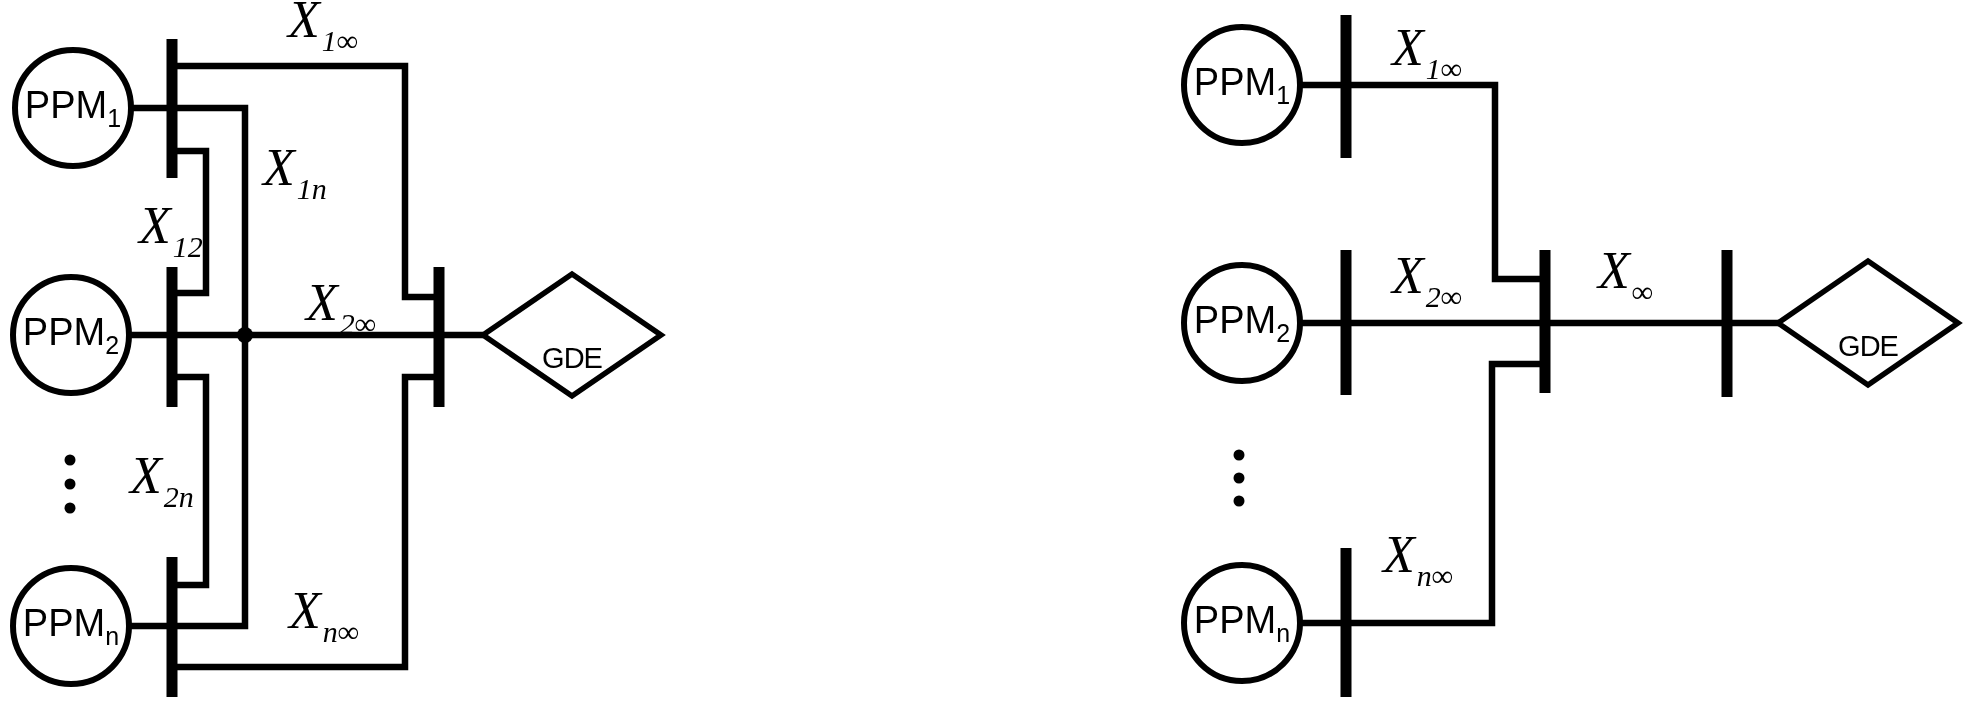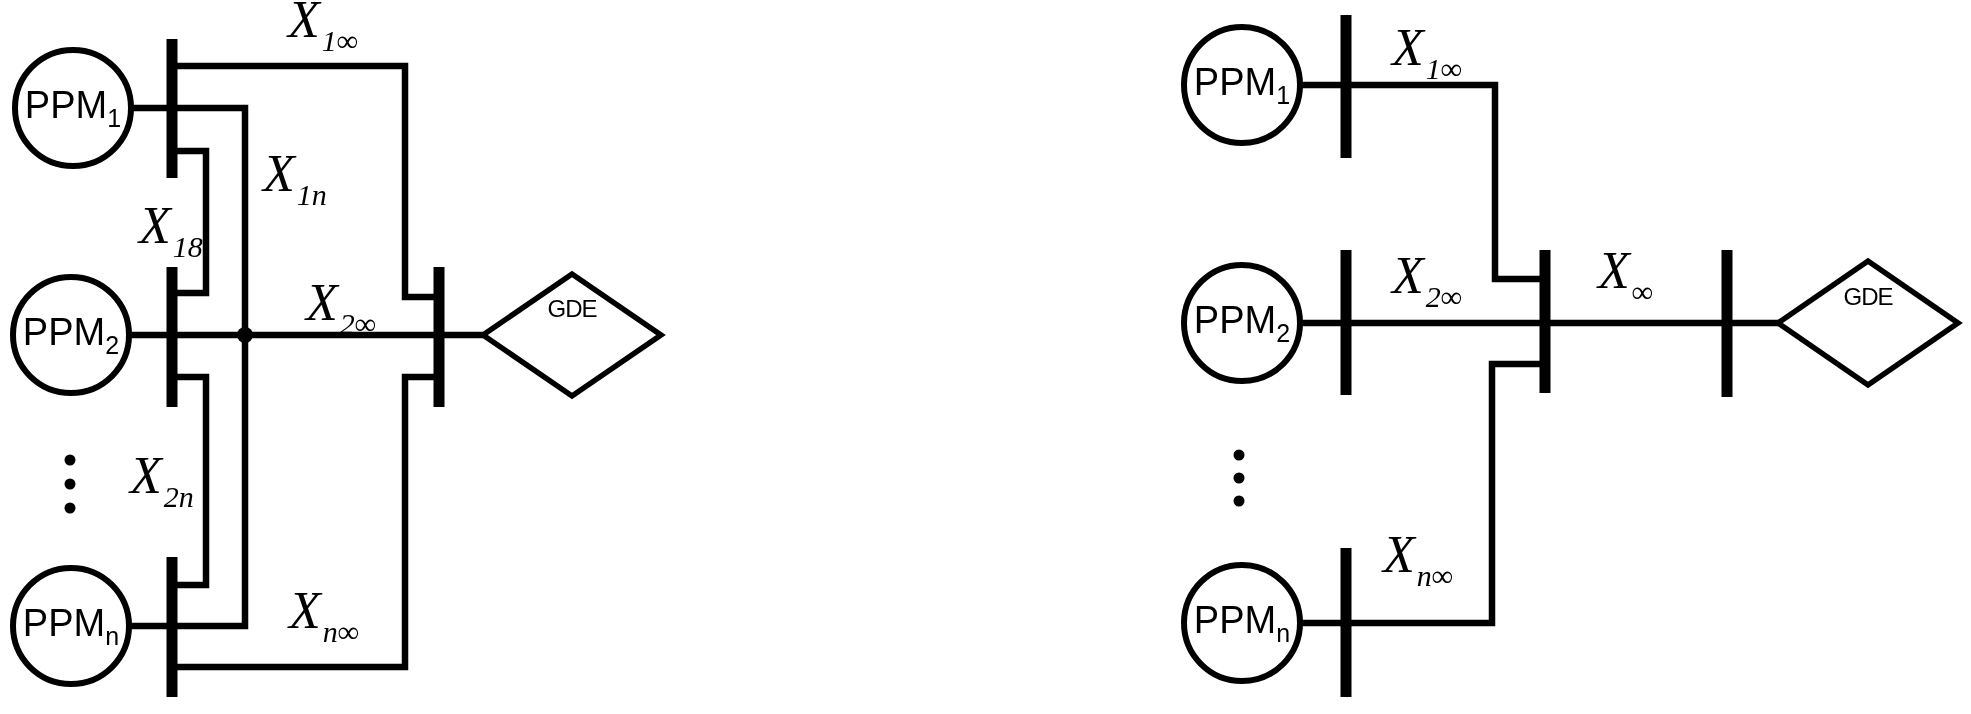--- a/index.html
+++ b/index.html
@@ -22,22 +22,22 @@
     font-size: 38px;
     font-family: "Liberation Sans", sans-serif;
     white-space: nowrap;
   }
   .gen-label .gsub { font-size: 25px; vertical-align: -9px; }
 
   
   .gde-label {
     position: absolute;
     width: 160px; height: 80px;
-    display: flex; align-items: flex-start; justify-content: center;
-    font-size: 24px;
+    display: flex; align-items: flex-end; justify-content: center;
+    font-size: 29px;
     letter-spacing: -1px;
     font-family: "Liberation Sans", sans-serif;
   }
 
   
   .xlabel {
     position: absolute;
     font-family: "Liberation Serif", "DejaVu Serif", serif;
     font-style: italic;
     font-size: 52px;
@@ -121,25 +121,25 @@
   <div class="gen-label" style="left:-49px; top:566px;">
     <span><span>PPM</span><span class="gsub">n</span></span>
   </div>
   <div class="gde-label" style="left:492px; top:295px;">
     <span>GDE</span>
   </div>
 
   <div class="xlabel" style="left:288px;  top:-6px;">
     <span>X</span><span class="xsub">1∞</span>
   </div>
-  <div class="xlabel" style="left:263px;  top:148px;">
+  <div class="xlabel" style="left:263px;  top:142px;">
     <span>X</span><span class="xsub">1n</span>
   </div>
   <div class="xlabel" style="left:139px;  top:200px;">
-    <span>X</span><span class="xsub">18</span>
+    <span>X</span><span class="xsub">12</span>
   </div>
   <div class="xlabel" style="left:306px;  top:277px;">
     <span>X</span><span class="xsub">2∞</span>
   </div>
   <div class="xlabel" style="left:130px;  top:450px;">
     <span>X</span><span class="xsub">2n</span>
   </div>
   <div class="xlabel" style="left:289px;  top:585px;">
     <span>X</span><span class="xsub">n∞</span>
   </div>

